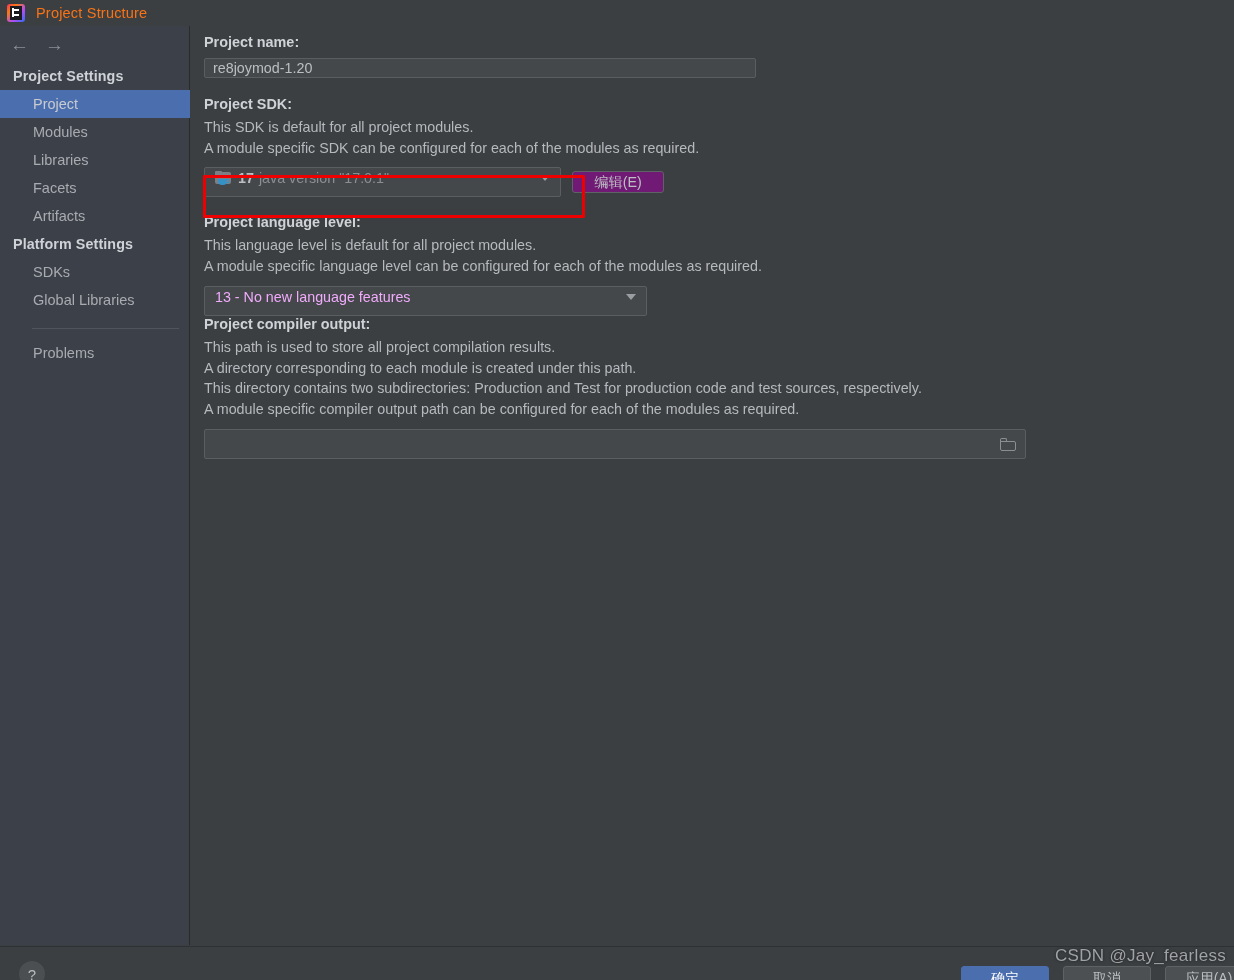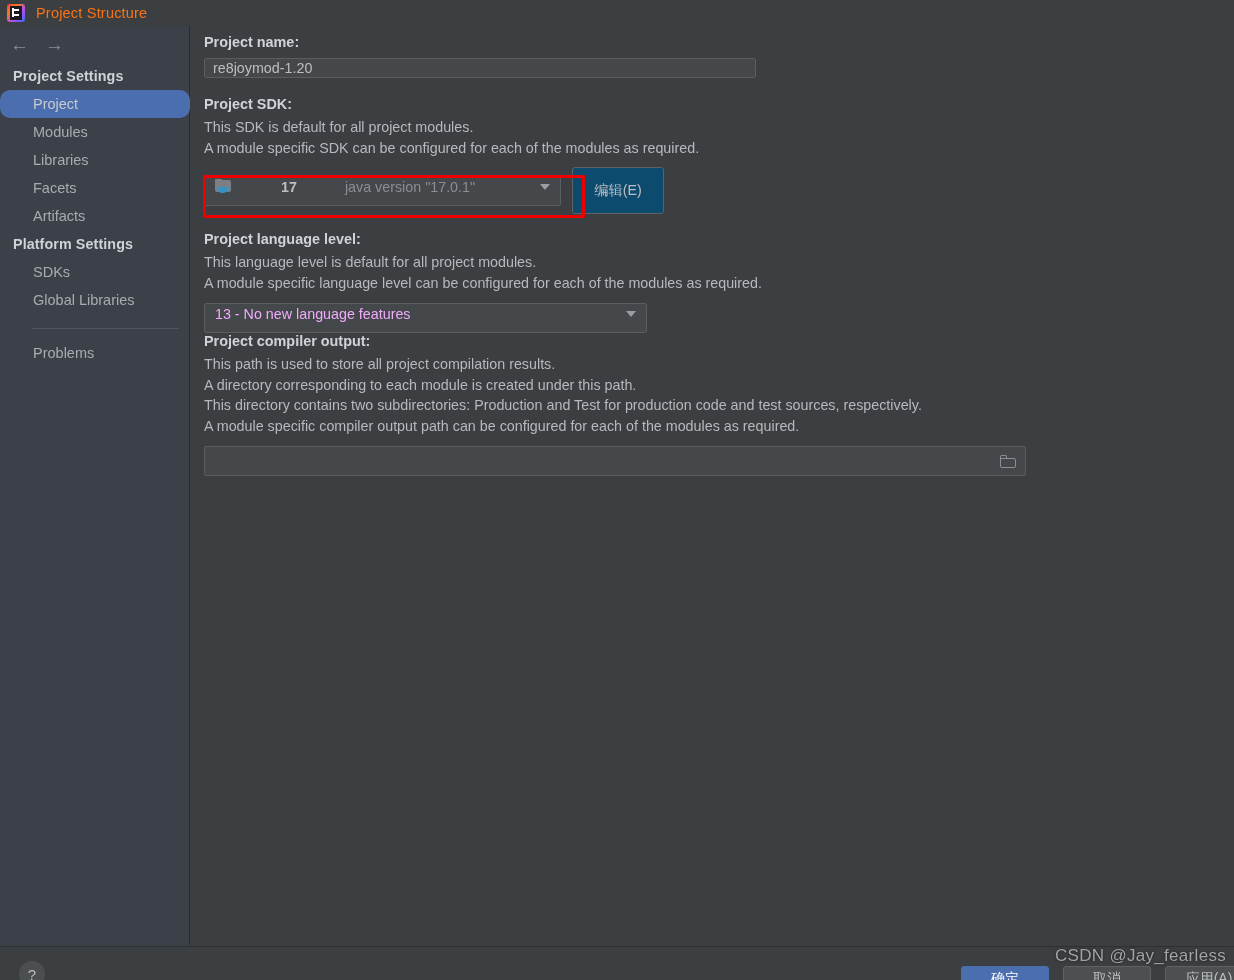--- a/index.html
+++ b/index.html
@@ -88,21 +88,20 @@
     height: 28px;
     line-height: 28px;
     padding-left: 33px;
     white-space: nowrap;
   }
   .nav-item.selected {
     background: #4b6eaf;
     color: #c8cbd0;
     width: 190px;
     box-sizing: border-box;
-    border-radius: 10px;
   }
   .nav-sep {
     height: 1px;
     background: #50545c;
     margin: 14px 10px 10px 32px;
   }
 
   
   .content {
     position: absolute; left: 191px; top: 26px;
@@ -145,21 +144,20 @@
   }
   .combo {
     height: 30px;
     background: #45484a;
     border: 1px solid #5b5e60;
     border-radius: 2px;
     display: flex; align-items: center;
     padding: 0 6px 8px 10px;
     box-sizing: border-box;
     position: relative;
-    gap: 43px;
   }
   #sdk-combo { width: 357px; }
   #lang-combo { width: 443px; margin-top: 10px; }
 
   .sdk-icon {
     position: relative;
     width: 17px; height: 15px;
     flex: 0 0 auto;
     margin-right: 6px;
   }
@@ -208,23 +206,23 @@
     margin-left: auto;
     width: 0; height: 0;
     border-left: 5.5px solid transparent;
     border-right: 5.5px solid transparent;
     border-top: 6px solid #9a9da1;
     flex: 0 0 auto;
     margin-right: 4px;
   }
 
   .btn {
-    height: 47px;
+    height: 22px;
     min-width: 92px;
-    background: #0c4a6e;
+    background: #701a75;
     border: 1px solid #5e6265;
     border-radius: 3px;
     color: #bcbfc2;
     font-size: 14.3px;
     display: flex; align-items: center; justify-content: center;
     box-sizing: border-box;
     padding: 0 14px;
   }
 
   .redbox {

